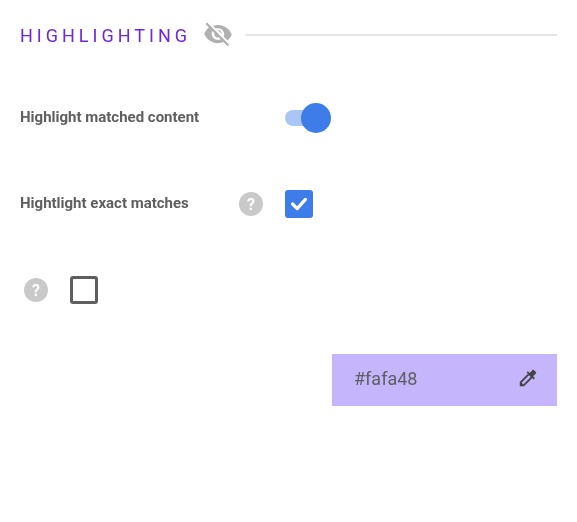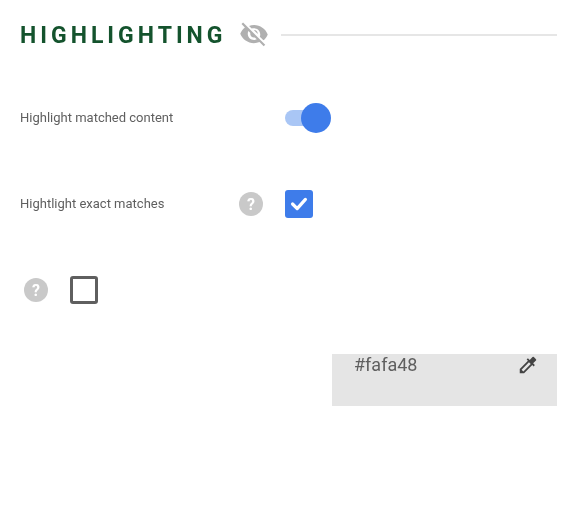--- a/index.html
+++ b/index.html
@@ -12,47 +12,47 @@
   .panel {
     padding: 20px 20px 0 20px;
   }
   .section-header {
     display: flex;
     align-items: center;
     gap: 12px;
     margin-bottom: 46px;
   }
   .section-title {
-    font-size: 23px;
+    font-size: 18px;
     letter-spacing: 4px;
-    color: #14532d;
-    font-weight: 700;
+    color: #6d28d9;
+    font-weight: 400;
     text-transform: uppercase;
   }
   .eye-icon {
     display: inline-flex;
     color: #b0b0b0;
   }
   .section-divider {
     flex: 1;
     height: 2px;
     background: #e6e6e6;
   }
   .row {
     display: flex;
     align-items: center;
     margin-bottom: 42px;
     min-height: 44px;
   }
   .row .label {
     width: 215px;
-    font-size: 13px;
+    font-size: 15px;
     color: #5f5f5f;
     line-height: 1.45;
-    font-weight: 400;
+    font-weight: 700;
   }
   .help-area {
     width: 32px;
     display: flex;
     align-items: center;
     justify-content: center;
   }
   .help-circle {
     width: 24px; height: 24px;
     border-radius: 50%;
@@ -109,22 +109,22 @@
     border: 3px solid #5f5f5f;
     background: transparent;
   }
   .checkbox .tick {
     color: #fff;
   }
 
   
   .color-field {
     display: flex;
-    align-items: flex-start;
-    background: #e5e5e5;
+    align-items: center;
+    background: #c4b5fd;
     height: 52px;
     width: 225px;
     padding: 0 18px 4px 22px;
     gap: 10px;
   }
   .color-text {
     flex: 1;
     font-size: 18px;
     color: #5f5f5f;
     font-weight: 400;

